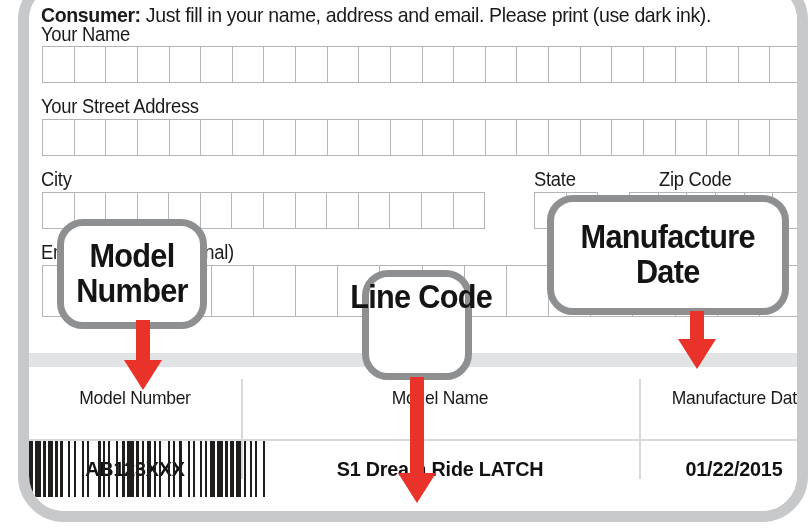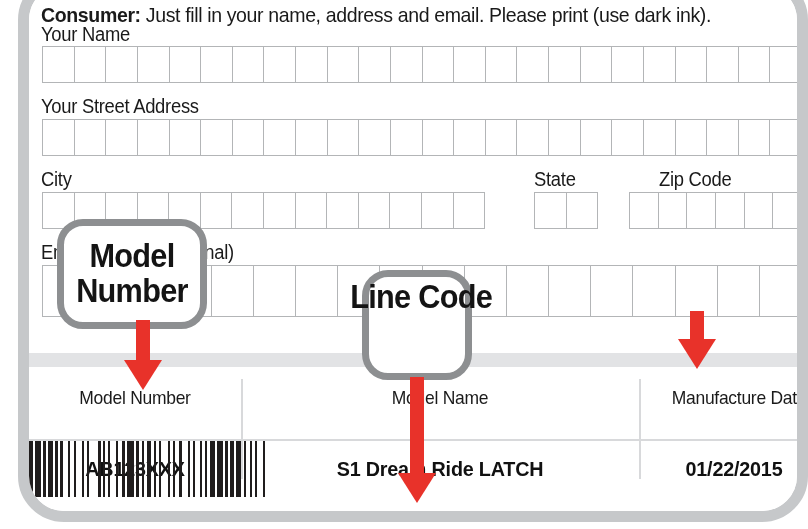--- a/index.html
+++ b/index.html
@@ -350,18 +350,21 @@
     <div class="head" style="top:40px;"></div>
   </div>
 
   <div class="callout" id="co-line" style="left:333px;top:285px;width:110px;height:110px;"></div>
   <div id="line-code-text" style="left:316px;top:293px;">Line Code</div>
   <div class="arrow" id="ar-line" style="left:368px;top:392px;width:40px;height:130px;">
     <div class="shaft" style="height:100px;"></div>
     <div class="head" style="top:96px;"></div>
   </div>
 
+  <div class="callout" id="co-mfg" style="left:518px;top:210px;width:242px;height:120px;">
+    <span><b>Manufacture</b><br><b>Date</b></span>
+  </div>
   <div class="arrow" id="ar-mfg" style="left:648px;top:326px;width:40px;height:62px;">
     <div class="shaft" style="height:30px;"></div>
     <div class="head" style="top:28px;"></div>
   </div>
 
 </div>
 
 </body></html>

